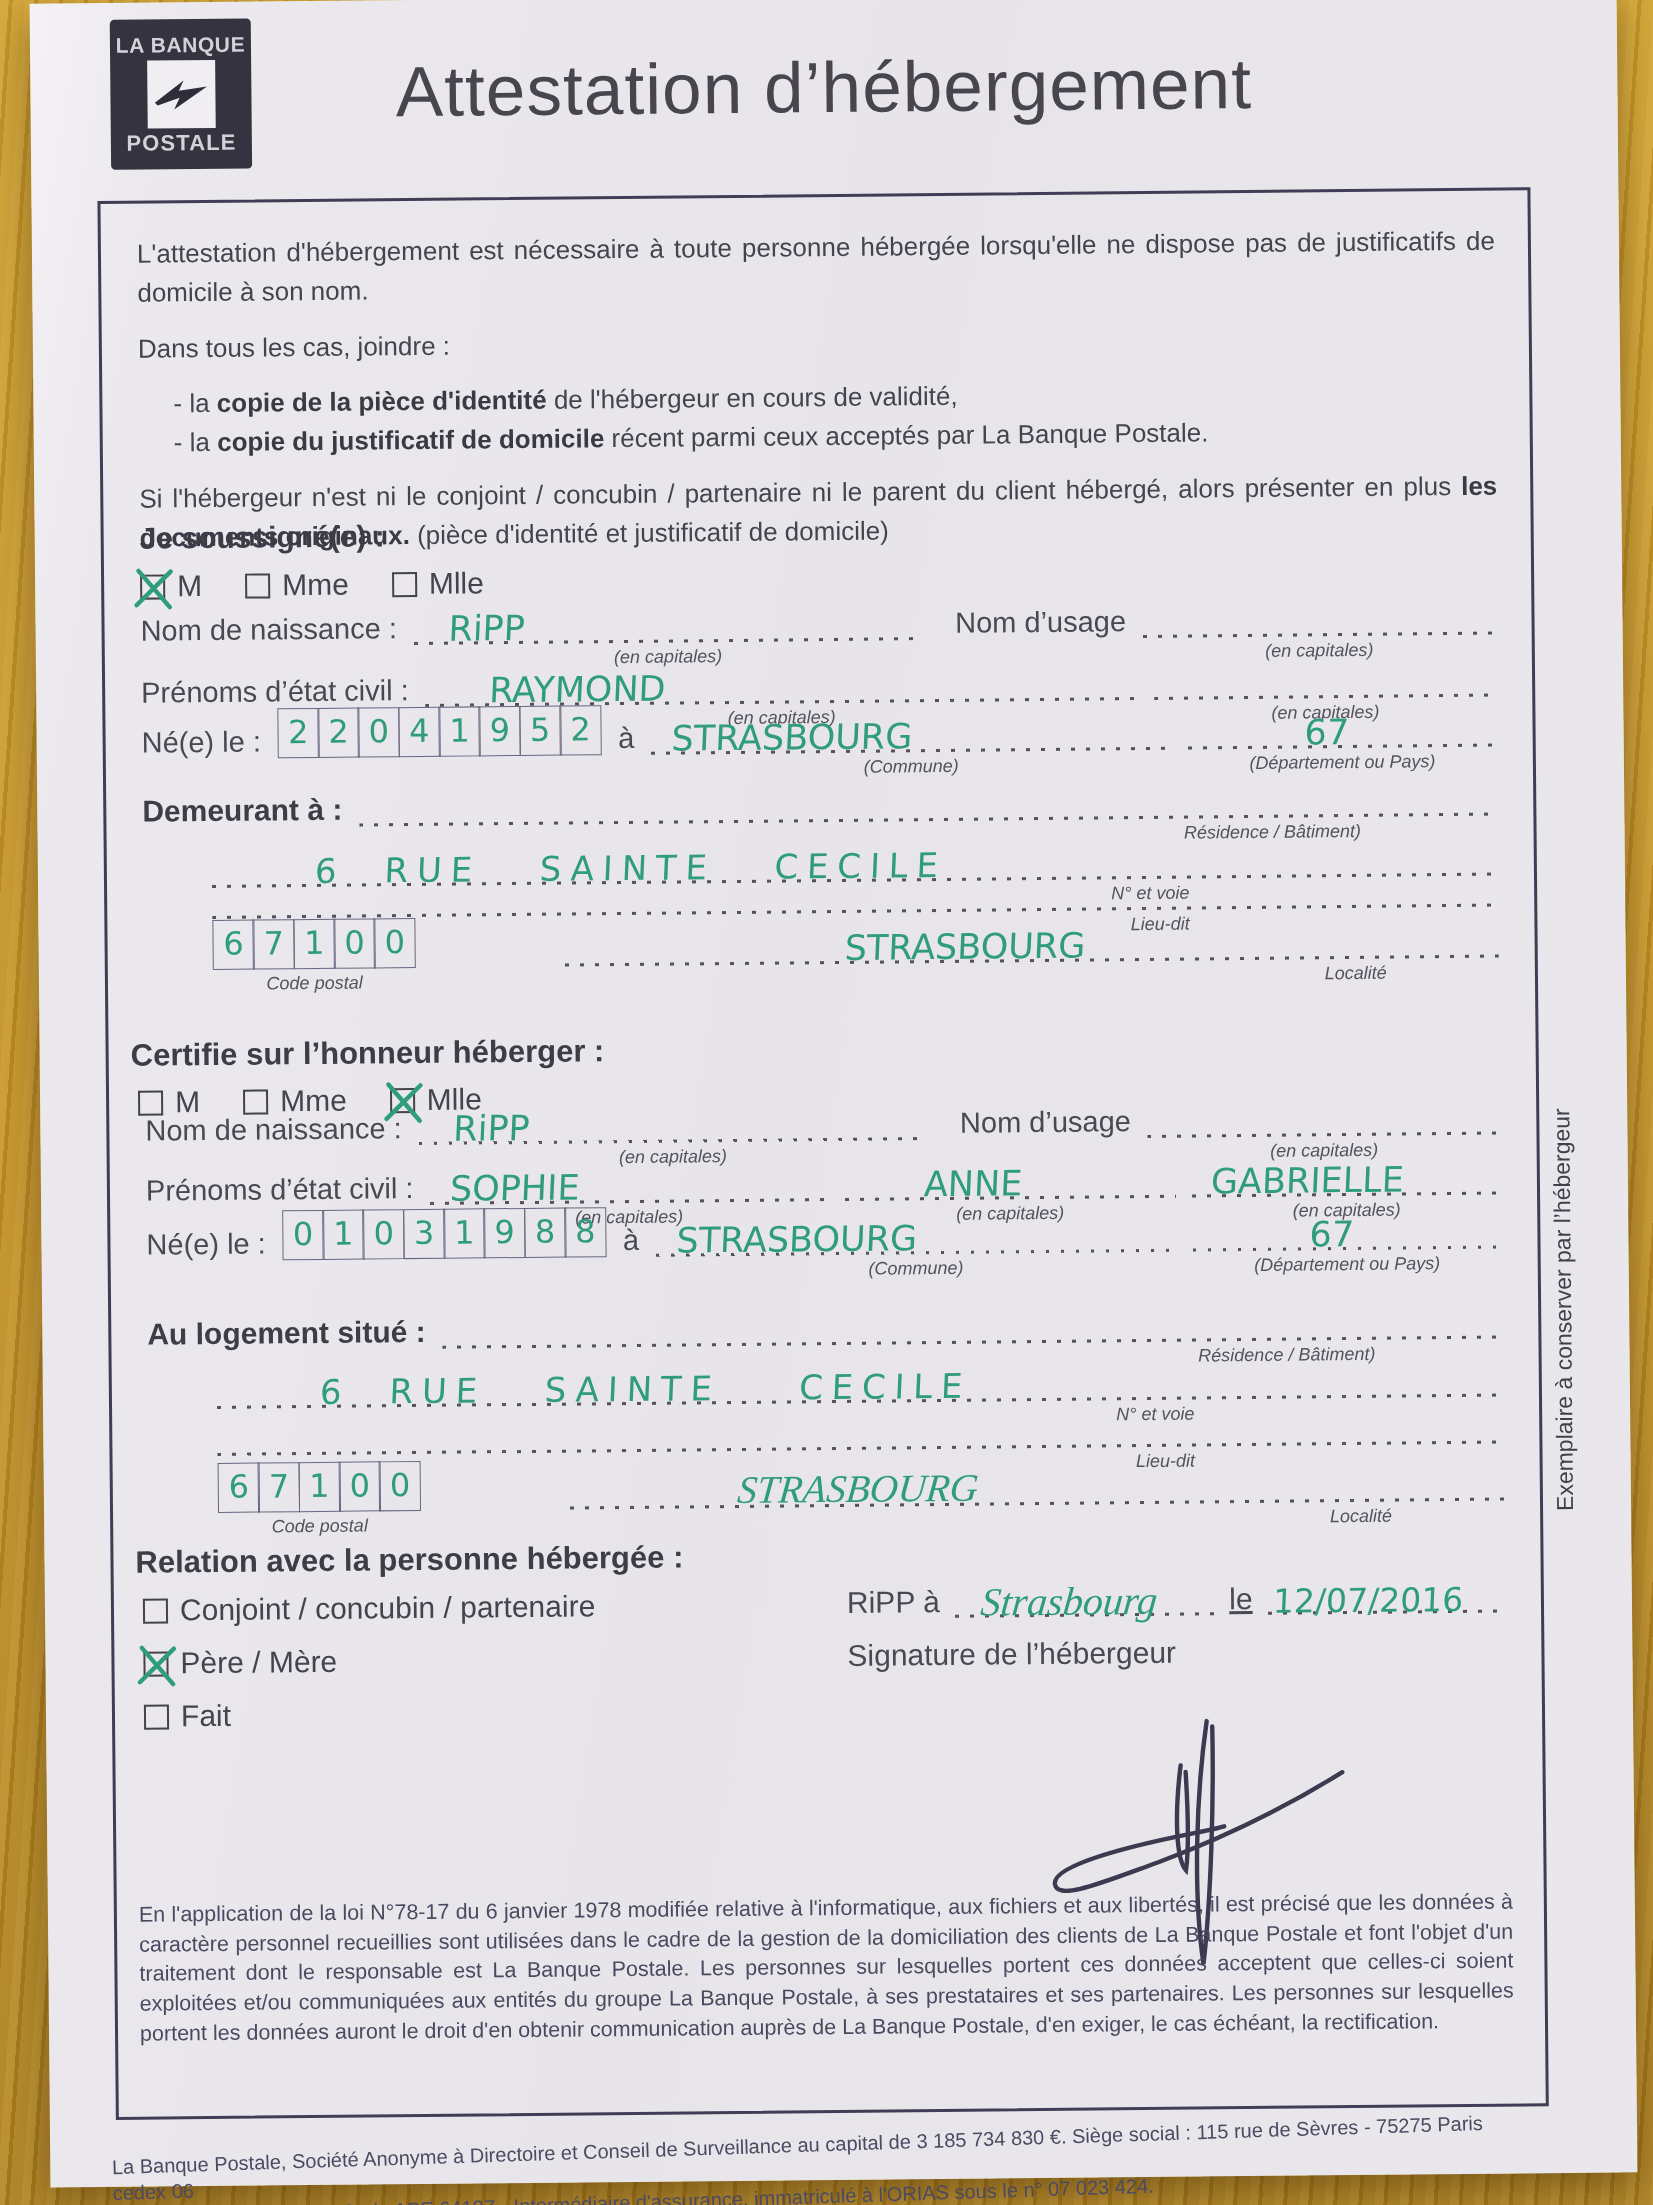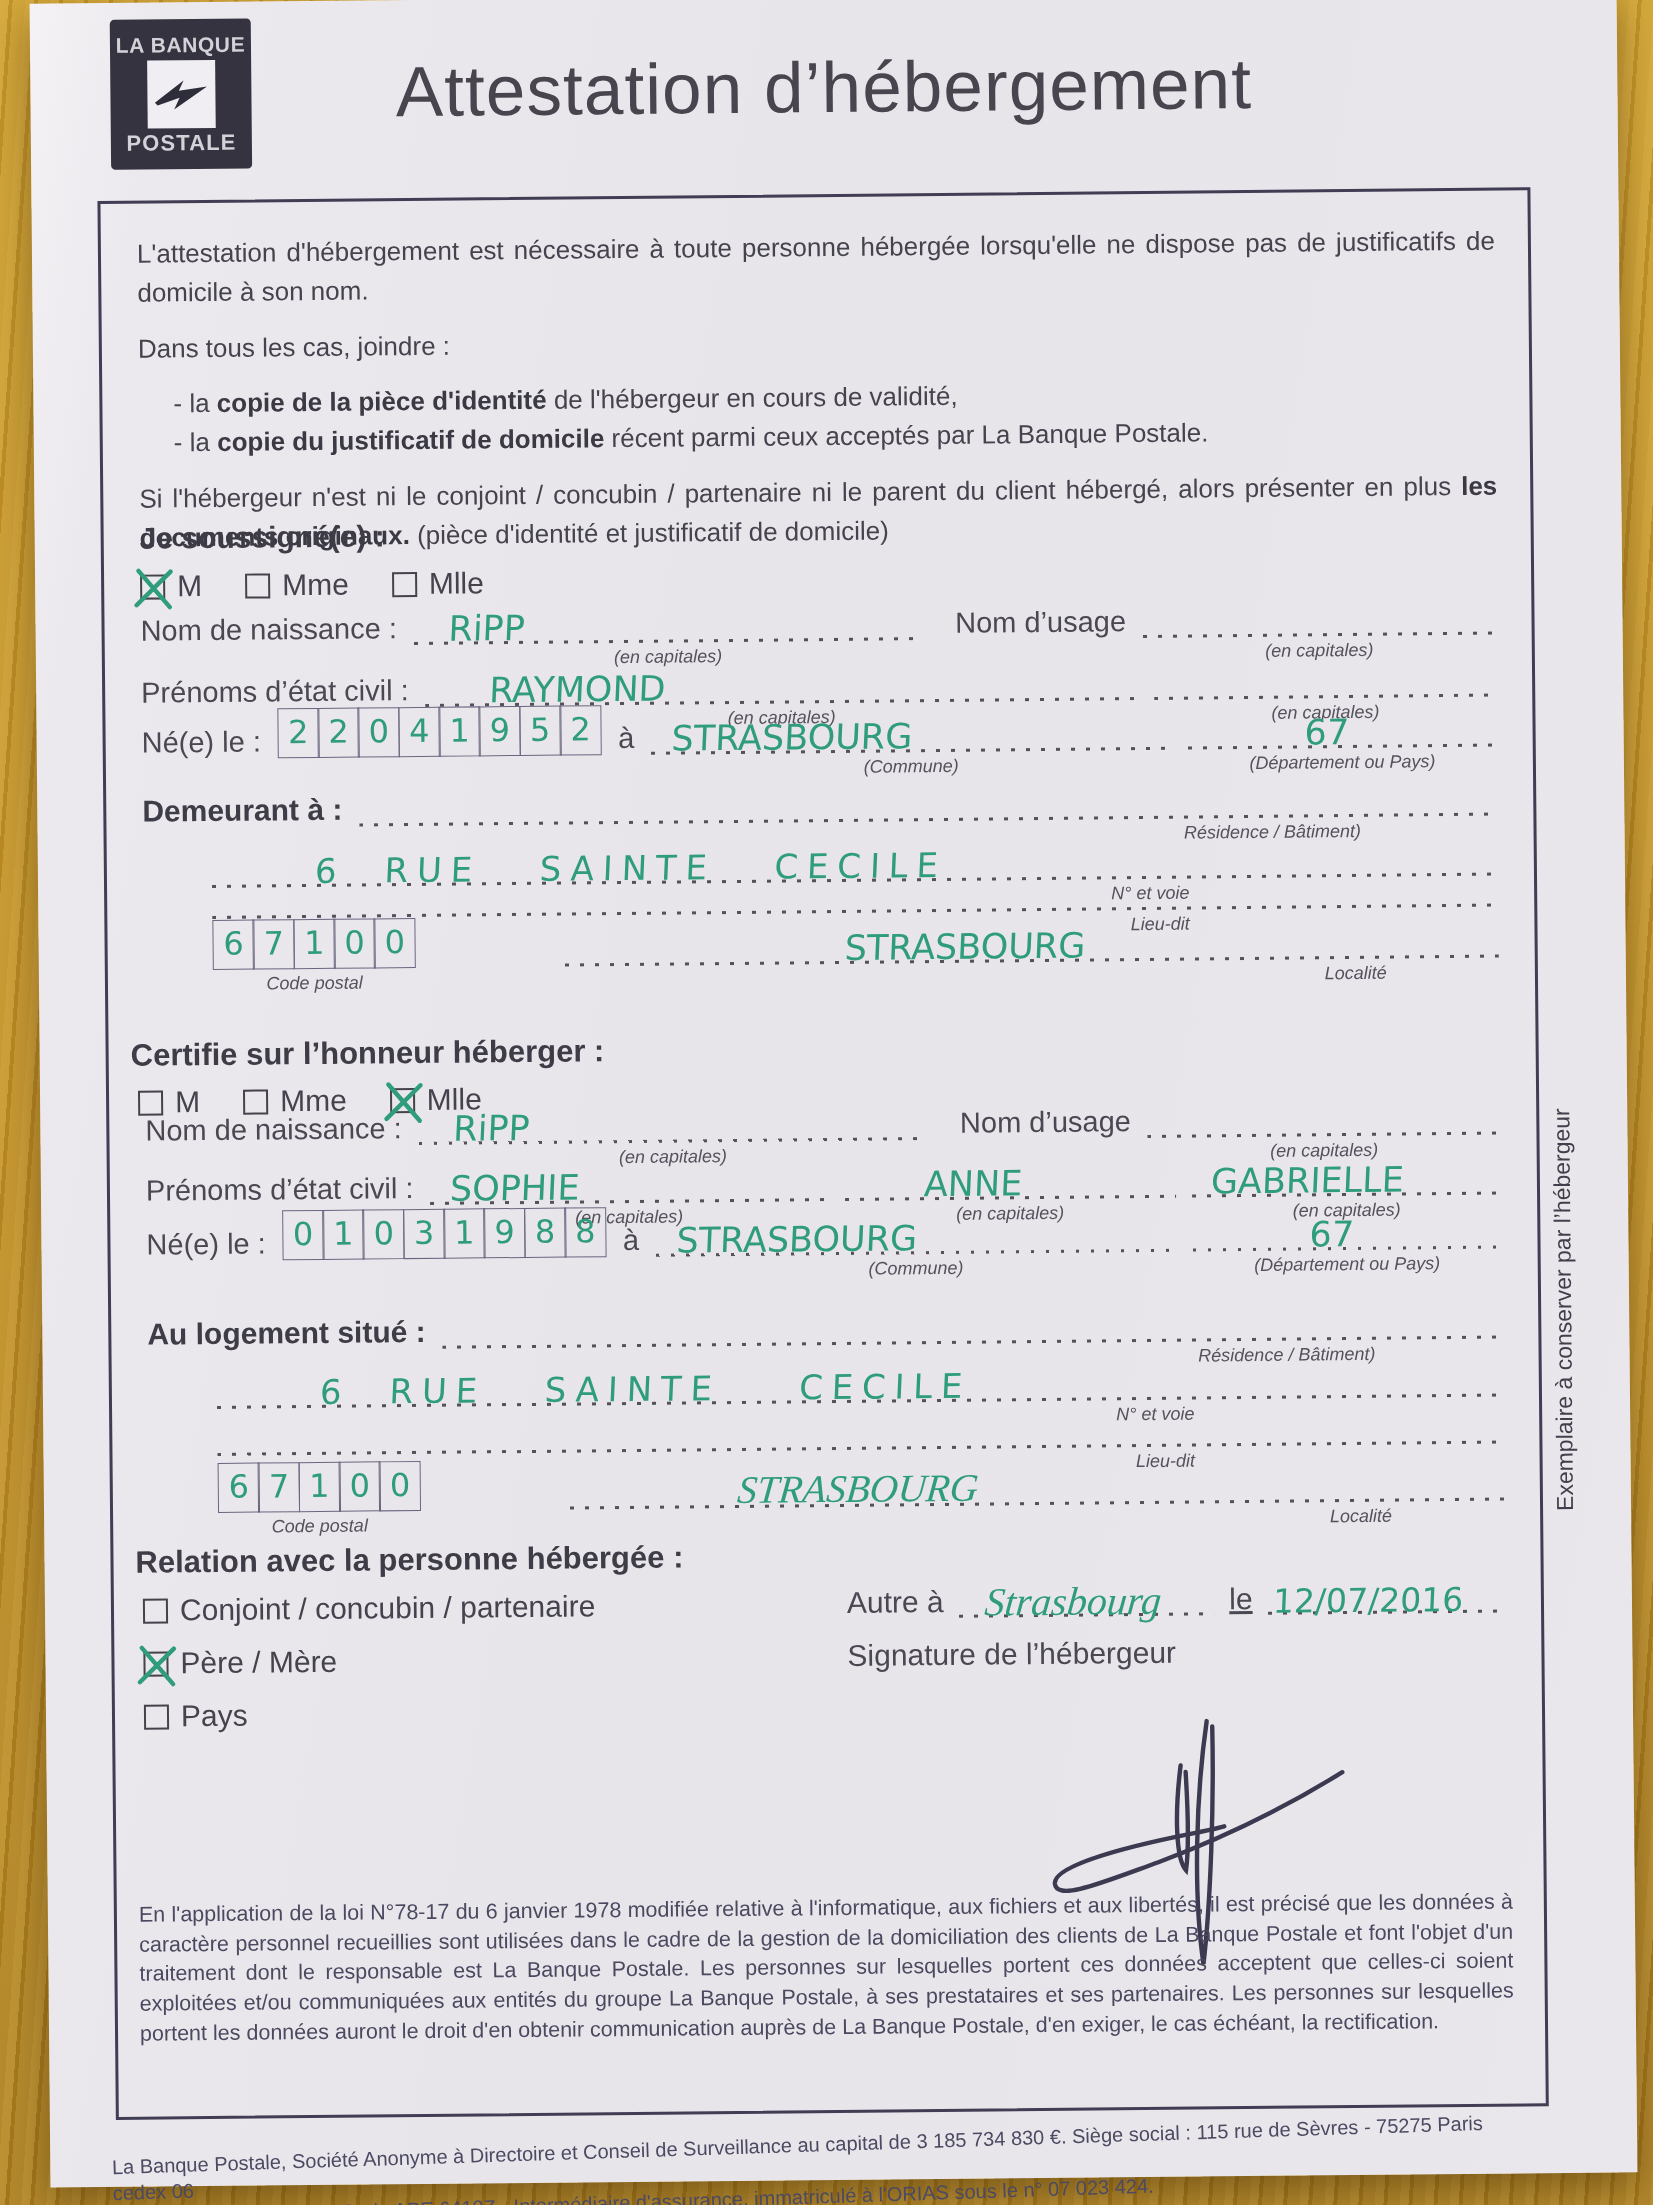--- a/index.html
+++ b/index.html
@@ -336,27 +336,27 @@
       <div class="relrow">
         <span class="cb checked">
             <svg viewBox="0 0 74 74" width="41" height="41">
               <path d="M8 4 L64 70 M66 6 L4 66" stroke="#2f9c7c" stroke-width="8" fill="none" stroke-linecap="round"></path>
             </svg>
           </span>
         <span class="cvlab">Père / Mère</span>
       </div>
       <div class="relrow">
         <span class="cb"></span>
-        <span class="cvlab">Pays</span>
+        <span class="cvlab">Fait</span>
       </div>
     </div>
 
     <div style="left:733px;top:1389px;right:36px;">
       <div class="fait">
-        <span class="flabel" style="font-size:30px;">Autre à</span>
+        <span class="flabel" style="font-size:30px;">RiPP à</span>
         <div class="fld grow">
           <div class="fline"></div>
           <span class="hw hw-it" style="left:10%;font-size:40px;bottom:-7.7px;">Strasbourg</span>
         </div>
         <span class="flabel" style="font-size:30px;text-decoration:underline;">le</span>
         <div class="fld" style="width:237px;">
           <div class="fline"></div>
           <span class="hw" style="left:2%;font-size:33px;bottom:-5.5px;">12/07/2016</span>
         </div>
       </div>

